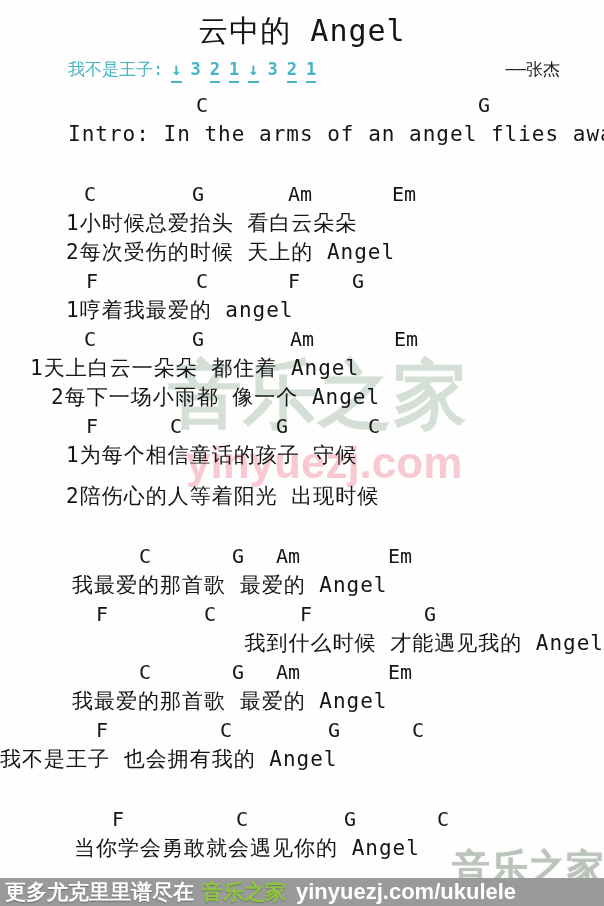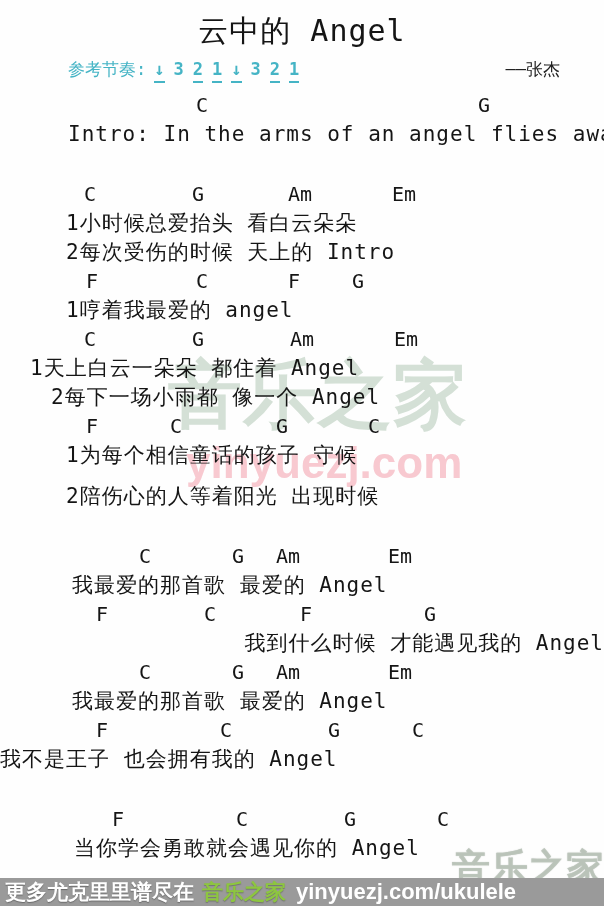--- a/index.html
+++ b/index.html
@@ -62,38 +62,38 @@
 </style>
 </head>
 <body>
 
 <div class="page">
 
   <div class="title">云中的 Angel</div>
 
   <div class="meta-row">
     <div class="rhythm">
-      <span class="rhythm-label">参考节奏:</span><span id="rhythm-tokens"><span class="rtoken u">↓</span><span class="rtoken">3</span><span class="rtoken u">2</span><span class="rtoken u">1</span><span class="rtoken u">↓</span><span class="rtoken">3</span><span class="rtoken u">2</span><span class="rtoken u">1</span></span>
+      <span class="rhythm-label">我不是王子:</span><span id="rhythm-tokens"><span class="rtoken u">↓</span><span class="rtoken">3</span><span class="rtoken u">2</span><span class="rtoken u">1</span><span class="rtoken u">↓</span><span class="rtoken">3</span><span class="rtoken u">2</span><span class="rtoken u">1</span></span>
     </div>
     <div class="artist">——张杰</div>
   </div>
 
   <div class="wm-center">音乐之家</div>
   <div class="wm-center-url">yinyuezj.com</div>
   <div class="wm-corner">音乐之家</div>
 
   <div id="sheet">
       <div class="section">
         <div class="line chords"><span class="chord" style="left: 196px;">C</span><span class="chord" style="left: 478px;">G</span></div>
         <div class="line lyric" style="padding-left: 68px;">Intro: In the arms of an angel flies away</div>
       </div>
       <div class="section">
         <div class="line chords"><span class="chord" style="left: 84px;">C</span><span class="chord" style="left: 192px;">G</span><span class="chord" style="left: 288px;">Am</span><span class="chord" style="left: 392px;">Em</span></div>
         <div class="line lyric" style="padding-left: 66px;">1小时候总爱抬头 看白云朵朵</div>
-        <div class="line lyric" style="padding-left: 66px;">2每次受伤的时候 天上的 Intro</div>
+        <div class="line lyric" style="padding-left: 66px;">2每次受伤的时候 天上的 Angel</div>
         <div class="line chords"><span class="chord" style="left: 86px;">F</span><span class="chord" style="left: 196px;">C</span><span class="chord" style="left: 288px;">F</span><span class="chord" style="left: 352px;">G</span></div>
         <div class="line lyric" style="padding-left: 66px;">1哼着我最爱的 angel</div>
         <div class="line chords"><span class="chord" style="left: 84px;">C</span><span class="chord" style="left: 192px;">G</span><span class="chord" style="left: 290px;">Am</span><span class="chord" style="left: 394px;">Em</span></div>
         <div class="line lyric" style="padding-left: 30px;">1天上白云一朵朵 都住着 Angel</div>
         <div class="line lyric" style="padding-left: 35px; margin-left: 16px;">2每下一场小雨都 像一个 Angel</div>
         <div class="line chords"><span class="chord" style="left: 86px;">F</span><span class="chord" style="left: 170px;">C</span><span class="chord" style="left: 276px;">G</span><span class="chord" style="left: 368px;">C</span></div>
         <div class="line lyric" style="padding-left: 66px;">1为每个相信童话的孩子 守候</div>
         <div class="line lyric" style="padding-left: 66px; margin-top: 12px;">2陪伤心的人等着阳光 出现时候</div>
       </div>
       <div class="section">

